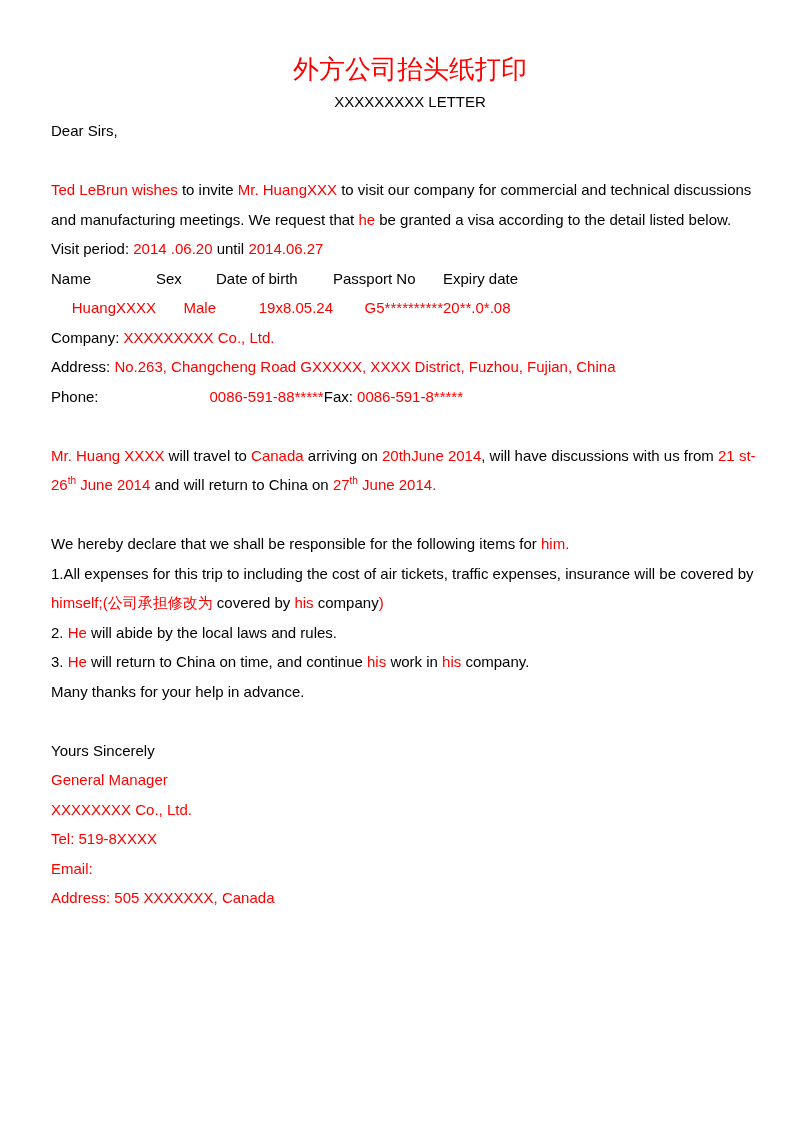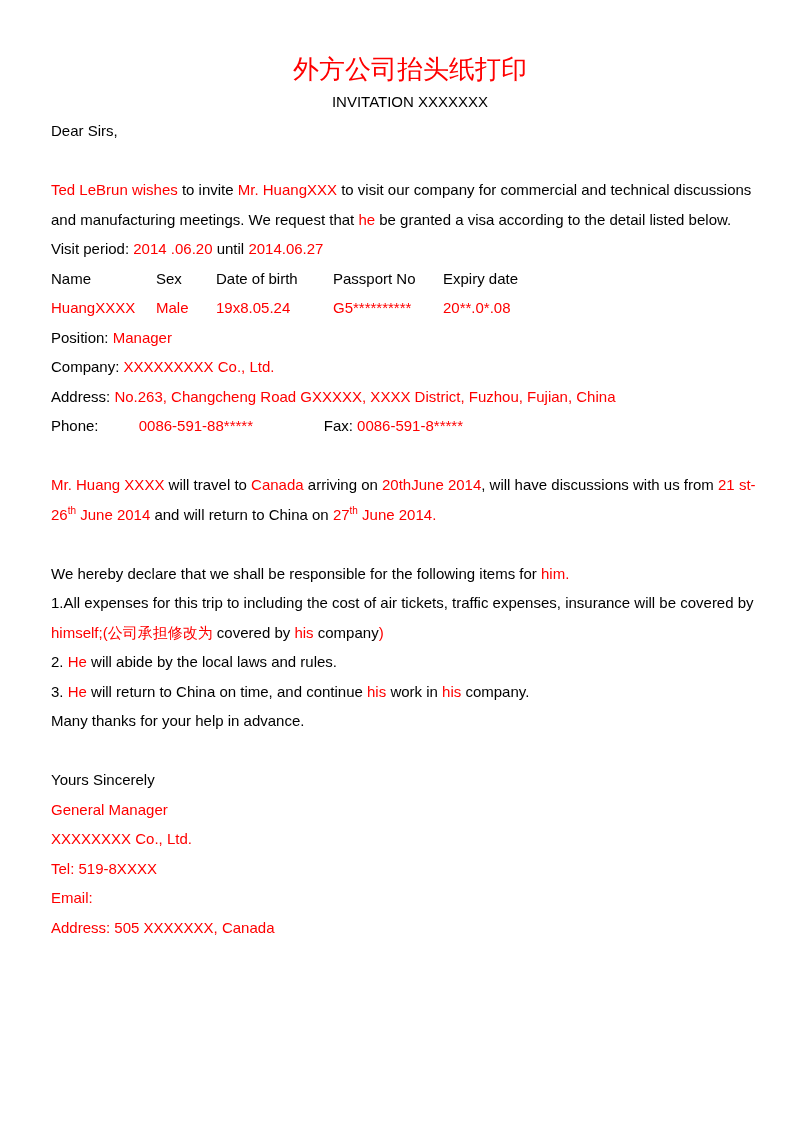--- a/index.html
+++ b/index.html
@@ -30,42 +30,41 @@
     font-size:15px;line-height:28px;
     color:var(--black);
     font-weight:400;
   }
   .line{
     min-height:var(--lh);
     line-height:var(--lh);
     white-space:pre-wrap;
   }
   .line.blank{height:var(--lh);}
-  .red{color:var(--red);}
+  .red{color:var(--red);text-align:right;}
   .cell{display:inline-block;white-space:pre;}
   sup{
     font-size:10px;
     vertical-align:super;
     line-height:0;
   }
 </style>
 </head>
 <body>
 
 <div class="page">
   <div class="doc-title">外方公司抬头纸打印</div>
-  <div class="doc-subtitle">INVITATION XXXXXXX</div>
+  <div class="doc-subtitle">XXXXXXXXX LETTER</div>
   <div>
       <div class="line"><span>Dear Sirs,</span></div>
       <div class="line blank"></div>
       <div class="line"><span class="red">Ted LeBrun wishes</span><span> to invite </span><span class="red">Mr. HuangXXX</span><span> to visit our company for commercial and technical discussions and manufacturing meetings. We request that </span><span class="red">he</span><span> be granted a visa according to the detail listed below.</span></div>
       <div class="line"><span>Visit period: </span><span class="red">2014 .06.20</span><span> until </span><span class="red">2014.06.27</span></div>
       <div class="line"><span class="cell" style="width: 105px;">Name</span><span class="cell" style="width: 60px;">Sex</span><span class="cell" style="width: 117px;">Date of birth</span><span class="cell" style="width: 110px;">Passport No</span><span>Expiry date</span></div>
       <div class="line"><span class="red cell" style="width: 105px;">HuangXXXX</span><span class="red cell" style="width: 60px;">Male</span><span class="red cell" style="width: 117px;">19x8.05.24</span><span class="red cell" style="width: 110px;">G5**********</span><span class="red">20**.0*.08</span></div>
-      <div class="line"><span>Position: </span><span class="red">Manager</span></div>
       <div class="line"><span>Company: </span><span class="red">XXXXXXXXX Co., Ltd.</span></div>
       <div class="line"><span>Address: </span><span class="red">No.263, Changcheng Road GXXXXX, XXXX District, Fuzhou, Fujian, China</span></div>
       <div class="line"><span>Phone: </span><span class="red cell" style="width: 185px; margin-left: 36px;">0086-591-88*****</span><span>Fax: </span><span class="red">0086-591-8*****</span></div>
       <div class="line blank"></div>
       <div class="line"><span class="red">Mr. Huang XXXX</span><span> will travel to </span><span class="red">Canada</span><span> arriving on </span><span class="red">20thJune 2014</span><span>, will have discussions with us from </span><span class="red">21 st-26</span><sup class="red">th</sup><span class="red"> June 2014</span><span> and will return to China on </span><span class="red">27</span><sup class="red">th</sup><span class="red"> June 2014.</span></div>
       <div class="line blank"></div>
       <div class="line"><span>We hereby declare that we shall be responsible for the following items for </span><span class="red">him.</span></div>
       <div class="line"><span>1.All expenses for this trip to including the cost of air tickets, traffic expenses, insurance will be covered by </span><span class="red">himself;(公司承担修改为</span><span> covered by </span><span class="red">his</span><span> company</span><span class="red">)</span></div>
       <div class="line"><span>2. </span><span class="red">He</span><span> will abide by the local laws and rules.</span></div>
       <div class="line"><span>3. </span><span class="red">He</span><span> will return to China on time, and continue </span><span class="red">his</span><span> work in </span><span class="red">his</span><span> company.</span></div>

